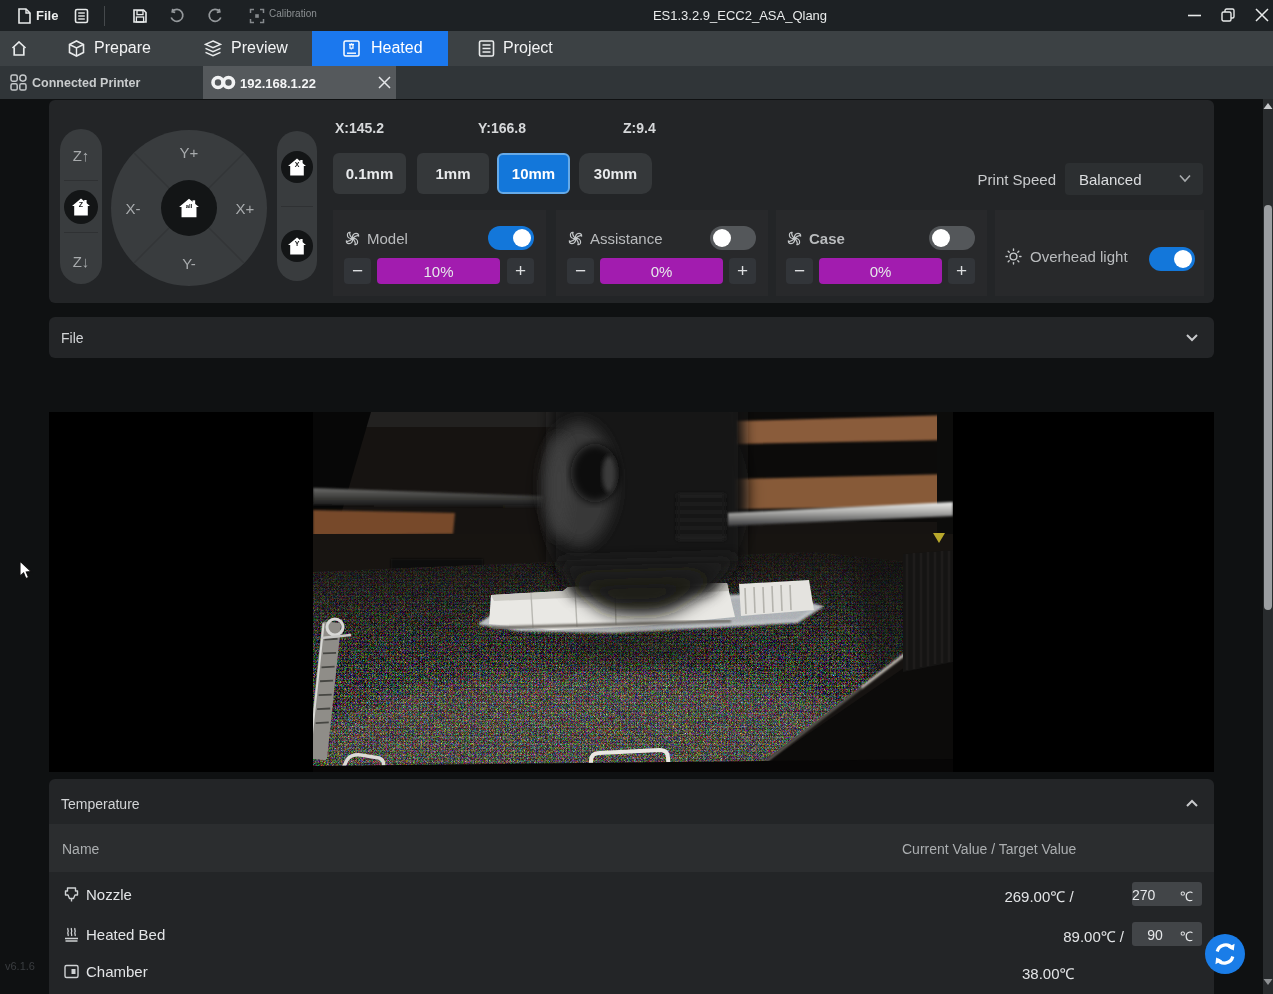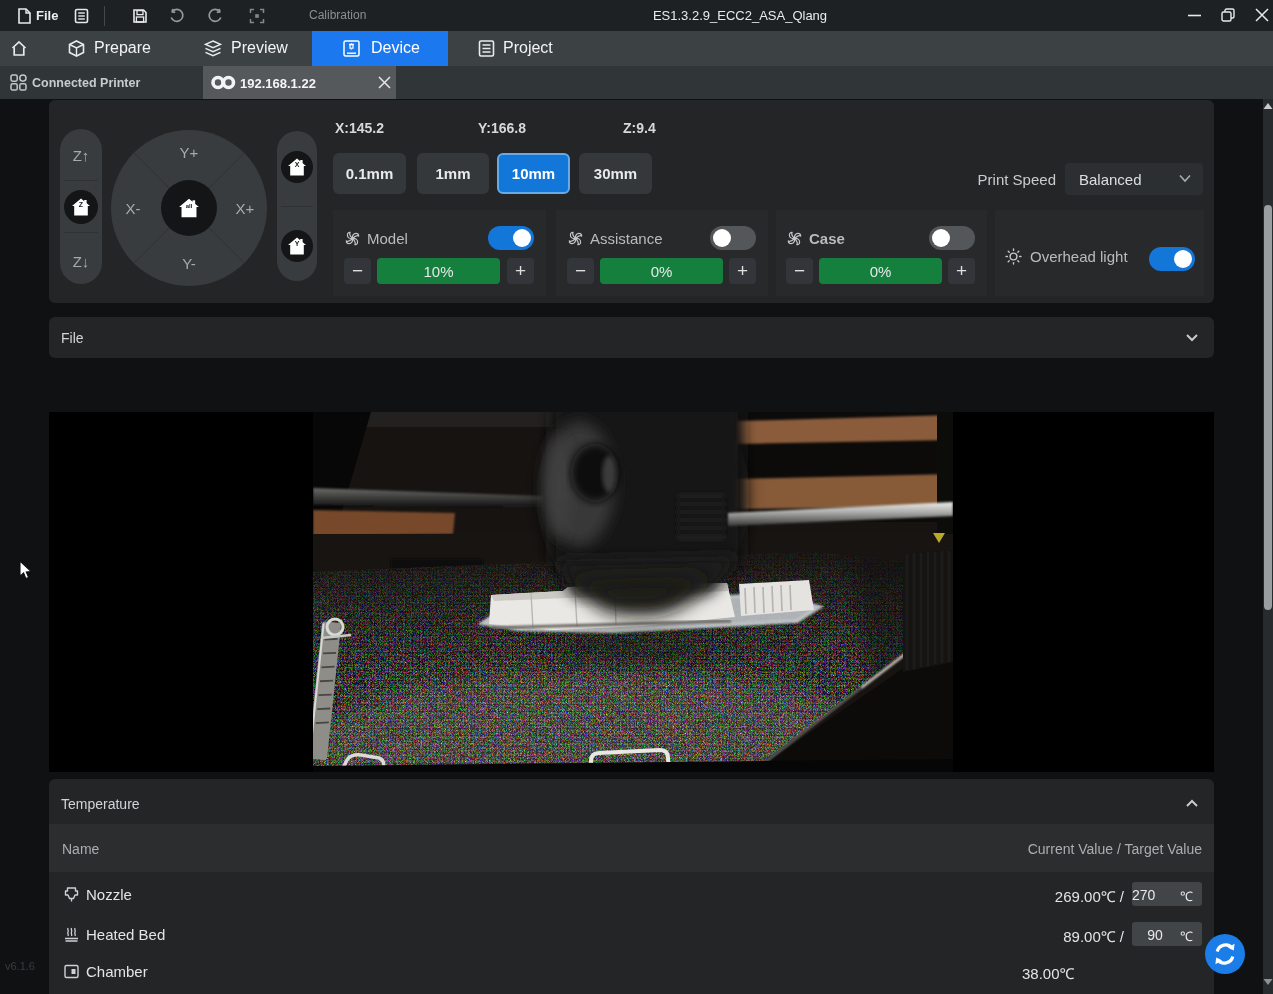--- a/index.html
+++ b/index.html
@@ -38,21 +38,21 @@
   .mmsel { background:#1377da; border:2px solid #66aae8; color:#fff; }
 
   .fanpanel { position:absolute; top:210px; height:86px; background:#28292b; }
   .fanlabel { color:#b9bbbd; font-size:15px; }
   .toggle { position:absolute; width:46px; height:24px; border-radius:12px; }
   .ton { background:#1377da; }
   .toff { background:#54575a; }
   .knob { position:absolute; top:3px; width:18px; height:18px; border-radius:50%; background:#fff; }
   .stepbtn { position:absolute; top:258px; width:27px; height:26px; background:#323539; border-radius:4px;
              color:#dcdee0; font-size:19px; display:flex; align-items:center; justify-content:center; }
-  .stepbox { position:absolute; top:258px; width:123px; height:26px; background:#15803d; border-radius:4px;
+  .stepbox { position:absolute; top:258px; width:123px; height:26px; background:#a21caf; border-radius:4px;
              color:#e6e8ea; font-size:15px; display:flex; align-items:center; justify-content:center; }
   .tbox { position:absolute; left:1132px; width:70px; height:24px; background:#424548; border-radius:3px; }
 
   .chev { stroke:#c8cacc; stroke-width:2; fill:none; }
 </style>
 </head>
 <body>
 <div id="stage">
   <svg width="0" height="0" style="position:absolute;">
     <defs>
@@ -88,21 +88,21 @@
     <path d="M3.8 0.8 L3.2 3.8 L6.2 4.4" fill="none" stroke="#94989b" stroke-width="1.7"></path>
   </svg>
   <svg class="abs" style="left:207px; top:8px;" width="16" height="16" viewBox="0 0 16 16">
     <path d="M12.5 3.2 A6 6 0 1 0 13.8 9.5" fill="none" stroke="#94989b" stroke-width="1.7"></path>
     <path d="M12.2 0.8 L12.8 3.8 L9.8 4.4" fill="none" stroke="#94989b" stroke-width="1.7"></path>
   </svg>
   <svg class="abs" style="left:249px; top:8px;" width="16" height="16" viewBox="0 0 16 16">
     <path d="M1.5 5 L1.5 1.5 L5 1.5 M11 1.5 L14.5 1.5 L14.5 5 M14.5 11 L14.5 14.5 L11 14.5 M5 14.5 L1.5 14.5 L1.5 11" fill="none" stroke="#85898c" stroke-width="1.5"></path>
     <rect x="6.2" y="6.2" width="3.6" height="3.6" fill="#85898c"></rect>
   </svg>
-  <span class="abs gray" style="left:269px; top:8px; color:#8b8f92; font-size:12px;margin-left:40px;">Calibration</span>
+  <span class="abs gray" style="left:269px; top:8px; color:#8b8f92; font-size:10px;">Calibration</span>
   <span class="abs" style="left:640px; top:8px; width:200px; text-align:center; color:#e9ebeb; font-size:13px;">ES1.3.2.9_ECC2_ASA_Qlang</span>
   <svg class="abs" style="left:1188px; top:14px;" width="13" height="3" viewBox="0 0 13 3">
       <line x1="0" y1="1.5" x2="13" y2="1.5" stroke="#e8eaea" stroke-width="1.6"></line>
     </svg>
   <svg class="abs" style="left:1221px; top:8px;" width="14" height="14" viewBox="0 0 14 14">
     <rect x="1" y="4" width="9" height="9" rx="1.5" fill="none" stroke="#e8eaea" stroke-width="1.4"></rect>
     <path d="M4 4 L4 2.5 A1.5 1.5 0 0 1 5.5 1 L11.5 1 A1.5 1.5 0 0 1 13 2.5 L13 8.5 A1.5 1.5 0 0 1 11.5 10 L10 10" fill="none" stroke="#e8eaea" stroke-width="1.4"></path>
   </svg>
   <svg class="abs" style="left:1255px; top:8px;" width="14" height="14" viewBox="0 0 14 14">
     <path d="M1 1 L13 13 M13 1 L1 13" stroke="#e8eaea" stroke-width="1.5"></path>
@@ -125,21 +125,21 @@
     <path d="M1.5 12.4 L9 15.8 L16.5 12.4" fill="none" stroke="#e9ebec" stroke-width="1.5"></path>
   </svg>
   <span class="abs" style="left:231px; top:39px; color:#f2f3f4; font-size:16px;">Preview</span>
   <svg class="abs" style="left:343px; top:40px;" width="17" height="17" viewBox="0 0 17 17">
     <rect x="1" y="1" width="15" height="15" rx="1.5" fill="none" stroke="#fff" stroke-width="1.5"></rect>
     <line x1="4" y1="13.2" x2="13" y2="13.2" stroke="#fff" stroke-width="1.4"></line>
     <path d="M8.5 3.2 L8.5 4.4 M6 4.4 L11 4.4 M8.5 4.4 L8.5 5" stroke="#fff" stroke-width="1.2" fill="none"></path>
     <rect x="7" y="4.8" width="3" height="3.4" fill="none" stroke="#fff" stroke-width="1.2"></rect>
     <path d="M8.5 8.2 L8.5 10.4 L7.5 9 Z" fill="#fff"></path>
   </svg>
-  <span class="abs" style="left:371px; top:39px; color:#fff; font-size:16px;">Device</span>
+  <span class="abs" style="left:371px; top:39px; color:#fff; font-size:16px;">Heated</span>
   <svg class="abs" style="left:478px; top:40px;" width="17" height="17" viewBox="0 0 17 17">
     <rect x="1.5" y="1" width="14" height="15" rx="1.5" fill="none" stroke="#e9ebec" stroke-width="1.6"></rect>
     <line x1="4.5" y1="5" x2="12.5" y2="5" stroke="#e9ebec" stroke-width="1.5"></line>
     <line x1="4.5" y1="8.5" x2="12.5" y2="8.5" stroke="#e9ebec" stroke-width="1.5"></line>
     <line x1="4.5" y1="12" x2="12.5" y2="12" stroke="#e9ebec" stroke-width="1.5"></line>
   </svg>
   <span class="abs" style="left:503px; top:39px; color:#f2f3f4; font-size:16px;">Project</span>
 
   <div class="abs" id="prow"></div>
   <svg class="abs" style="left:10px; top:74px;" width="17" height="17" viewBox="0 0 17 17">
@@ -208,21 +208,21 @@
     <text x="10" y="9.5" font-size="7" font-weight="bold" fill="#131516" text-anchor="middle">Y</text>
   </svg>
 
   <div class="abs" style="left:335px; top:120px; color:#d6d8da; font-size:14px; font-weight:bold;">X:145.2</div>
   <div class="abs" style="left:478px; top:120px; color:#d6d8da; font-size:14px; font-weight:bold;">Y:166.8</div>
   <div class="abs" style="left:623px; top:120px; color:#d6d8da; font-size:14px; font-weight:bold;">Z:9.4</div>
 
   <div class="abs mmbtn" style="left:333px; width:73px;">0.1mm</div>
   <div class="abs mmbtn" style="left:417px; width:72px;">1mm</div>
   <div class="abs mmbtn mmsel" style="left:497px; width:73px;">10mm</div>
-  <div class="abs mmbtn" style="left:579px; width:73px;">30mm</div>
+  <div class="abs mmbtn" style="left:579px; width:73px;border-radius:10px;">30mm</div>
 
   <div class="abs" style="left:940px; top:171px; width:116px; text-align:right; color:#c9cbcd; font-size:15px;">Print Speed</div>
   <div class="abs" style="left:1065px; top:163px; width:138px; height:32px; background:#2c2f31; border-radius:4px;"></div>
   <div class="abs" style="left:1079px; top:171px; color:#dcdee0; font-size:15px;">Balanced</div>
   <svg class="abs" style="left:1178px; top:173px;" width="14" height="11" viewBox="0 0 14 11">
     <path d="M2 2.5 L7 8 L12 2.5" fill="none" stroke="#a8abad" stroke-width="1.6"></path>
   </svg>
 
   <div class="abs fanpanel" style="left:333px; width:213px;"></div>
   <div class="abs fanpanel" style="left:556px; width:212px;"></div>
@@ -453,28 +453,28 @@
     <polygon points="0,354 640,347 640,360 0,360" fill="#070606"></polygon>
   </svg>
 
   <div class="abs panel" id="temppanel" style="left:49px; top:779px; width:1165px; height:215px; border-radius:6px 6px 0 0;"></div>
   <span class="abs" style="left:61px; top:796px; color:#d2d4d6; font-size:14px;">Temperature</span>
   <svg class="abs" style="left:1185px; top:797px;" width="14" height="14" viewBox="0 0 14 14">
     <path class="chev" d="M2 9 L7 4 L12 9"></path>
   </svg>
   <div class="abs" style="left:49px; top:824px; width:1165px; height:48px; background:#2b2d2f;"></div>
   <span class="abs" style="left:62px; top:841px; color:#abaeb0; font-size:14px;">Name</span>
-  <span class="abs" style="left:902px; top:841px; width:300px; text-align:right; color:#abaeb0; font-size:14px;">Current Value / Target Value</span>
+  <span class="abs" style="left:902px; top:841px; width:300px; text-align:left; color:#abaeb0; font-size:14px;">Current Value / Target Value</span>
 
   <svg class="abs" style="left:63px; top:886px;" width="17" height="17" viewBox="0 0 17 17">
     <path d="M4.5 2 L12.5 2 L12.5 5 L14.5 5 L14.5 9 L12 9 L10.5 12.5 L6.5 12.5 L5 9 L2.5 9 L2.5 5 L4.5 5 Z" fill="none" stroke="#cfd2d4" stroke-width="1.4" stroke-linejoin="round"></path>
     <path d="M8.5 12.5 L8.5 15.5" stroke="#cfd2d4" stroke-width="1.4"></path>
   </svg>
   <span class="abs" style="left:86px; top:886px; color:#e2e4e6; font-size:15px;">Nozzle</span>
-  <span class="abs" style="left:954px; top:886px; width:170px; text-align:right; color:#e2e4e6; font-size:15px;">269.00℃ /</span>
+  <span class="abs" style="left:954px; top:886px; width:170px; text-align:center; color:#e2e4e6; font-size:15px;">269.00℃ /</span>
   <div class="abs tbox" style="top:882px;"></div>
   <span class="abs" style="left:1132px; top:887px; width:46px; text-align:left; color:#e6e8ea; font-size:14px;">270</span>
   <span class="abs" style="left:1180px; top:887px; width:24px; text-align:left; color:#e6e8ea; font-size:13px;">℃</span>
 
   <svg class="abs" style="left:63px; top:926px;" width="17" height="17" viewBox="0 0 17 17">
     <path d="M2 12.5 L15 12.5 M2.5 15 L14.5 15" stroke="#cfd2d4" stroke-width="1.4" fill="none"></path>
     <path d="M5 2 C4 3.5 6 4.5 5 6 C4 7.5 6 8.5 5 10" fill="none" stroke="#cfd2d4" stroke-width="1.3"></path>
     <path d="M8.5 2 C7.5 3.5 9.5 4.5 8.5 6 C7.5 7.5 9.5 8.5 8.5 10" fill="none" stroke="#cfd2d4" stroke-width="1.3"></path>
     <path d="M12 2 C11 3.5 13 4.5 12 6 C11 7.5 13 8.5 12 10" fill="none" stroke="#cfd2d4" stroke-width="1.3"></path>
   </svg>

